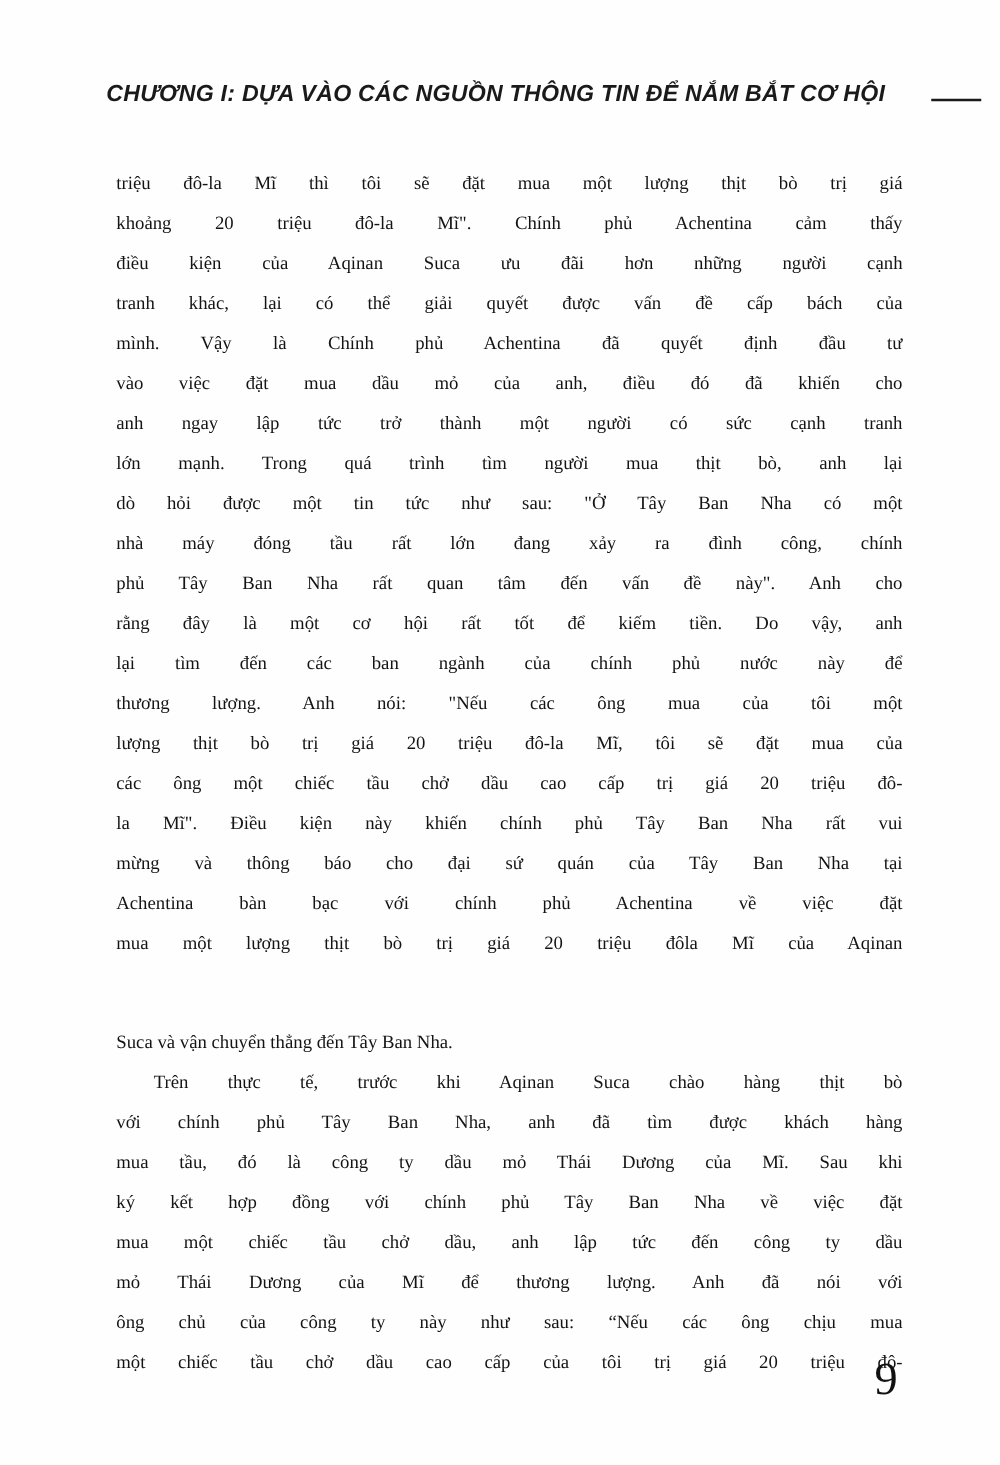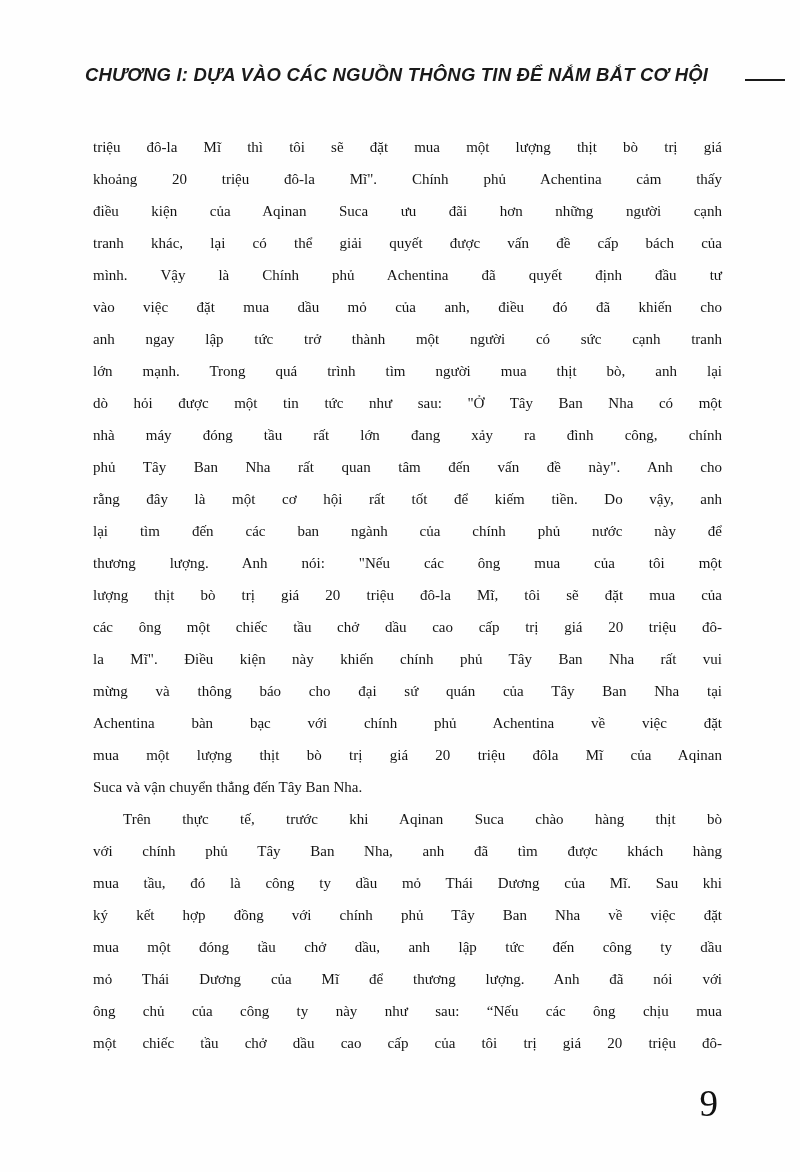--- a/index.html
+++ b/index.html
@@ -50,20 +50,21 @@
   .para { margin: 0; }
   .line {
     line-height: 32px;
     height: 32px;
     text-align: justify;
     text-align-last: justify;
     overflow: visible;
   }
   .line.short {
     text-align-last: left;
+    margin-top: 47px;
   }
   .line.first-indent {
     text-indent: 30px;
   }
   .page-number {
     position: absolute;
     top: 1084px;
     right: 82px;
     font-size: 37px;
     line-height: 40px;
@@ -102,21 +103,21 @@
         <div class="line">mừng và thông báo cho đại sứ quán của Tây Ban Nha tại</div>
         <div class="line">Achentina bàn bạc với chính phủ Achentina về việc đặt</div>
         <div class="line">mua một lượng thịt bò trị giá 20 triệu đôla Mĩ của Aqinan</div>
         <div class="line short">Suca và vận chuyển thẳng đến Tây Ban Nha.</div>
       </div>
       <div class="para">
         <div class="line first-indent">Trên thực tế, trước khi Aqinan Suca chào hàng thịt bò</div>
         <div class="line">với chính phủ Tây Ban Nha, anh đã tìm được khách hàng</div>
         <div class="line">mua tầu, đó là công ty dầu mỏ Thái Dương của Mĩ. Sau khi</div>
         <div class="line">ký kết hợp đồng với chính phủ Tây Ban Nha về việc đặt</div>
-        <div class="line">mua một đóng tầu chở dầu, anh lập tức đến công ty dầu</div>
+        <div class="line">mua một chiếc tầu chở dầu, anh lập tức đến công ty dầu</div>
         <div class="line">mỏ Thái Dương của Mĩ để thương lượng. Anh đã nói với</div>
         <div class="line">ông chủ của công ty này như sau: “Nếu các ông chịu mua</div>
         <div class="line">một chiếc tầu chở dầu cao cấp của tôi trị giá 20 triệu đô-</div>
       </div>
     </div>
 
   <div class="page-number">9</div>
 
 </div>
 

